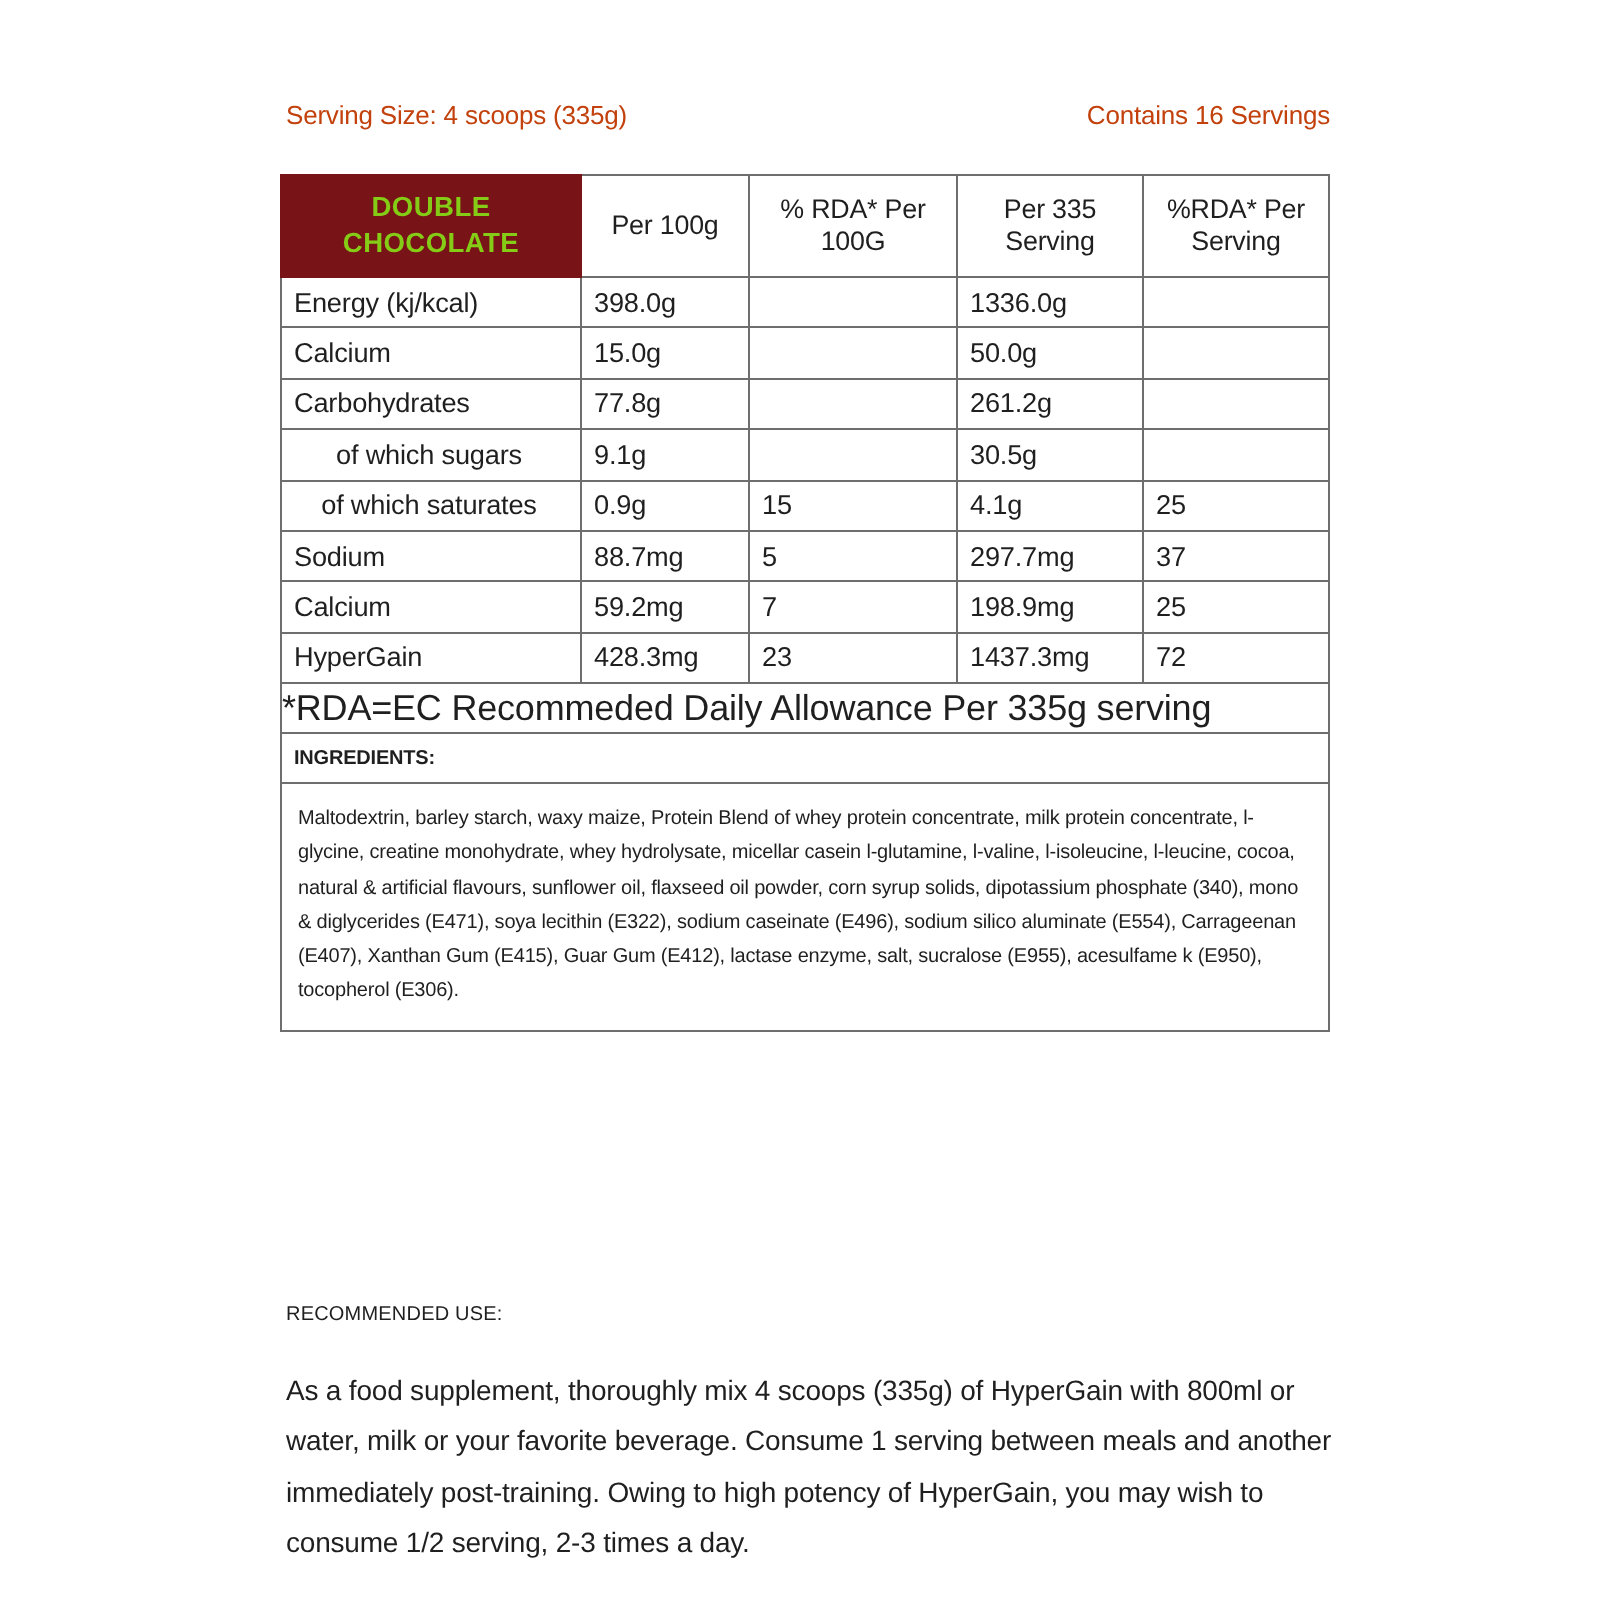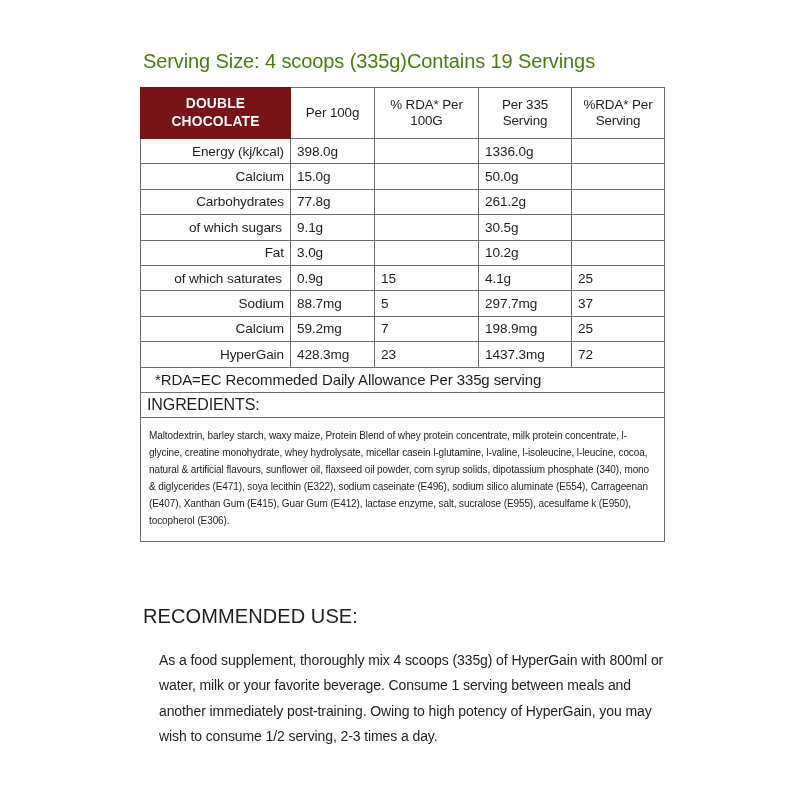--- a/index.html
+++ b/index.html
@@ -21,24 +21,24 @@
     box-sizing: border-box;
   }
 
   
   .serving-line {
     position: absolute;
     left: 143px;
     top: 50px;
     width: 522px;
     display: flex;
-    justify-content: flex-start;
+    justify-content: space-between;
     align-items: baseline;
-    font-size: 20px;
-    color: #4d7c0f;
+    font-size: 13px;
+    color: #c2410c;
     letter-spacing: -0.1px;
   }
   .serving-line .right {
     text-align: right;
   }
 
   
   .nutrition-table {
     position: absolute;
     left: 140px;
@@ -68,87 +68,87 @@
 
   
   .hdr td {
     height: 50px;
     text-align: center;
     line-height: 1.22;
     font-size: 13.4px;
   }
   .hdr .brand-cell {
     background: #781417;
-    color: #ffffff;
+    color: #84cc16;
     font-weight: bold;
     font-size: 13.8px;
     letter-spacing: 0.2px;
     line-height: 1.3;
     border-color: #781417;
   }
 
   
   .nutrition-table tbody tr.data-row td {
     height: 24.4px;
     font-size: 13.6px;
   }
-  td.nm { text-align: right; }
-  td.nm.indent { text-align: right; padding-right: 8px; }
+  td.nm { text-align: left; }
+  td.nm.indent { text-align: center; padding-right: 8px; }
   td.val { padding-right: 5px; }
 
   
   td.footnote {
     text-align: left;
     height: 24px;
-    font-size: 15px;
-    padding-left: 14px;
+    font-size: 18px;
+    padding-left: 0;
   }
   td.ingredients-title {
     text-align: left;
     height: 24px;
-    font-weight: normal;
-    font-size: 16px;
+    font-weight: bold;
+    font-size: 10px;
     padding-left: 6px;
   }
   td.ingredients-body {
     text-align: left;
     padding: 9px 10px 11px 8px;
     font-size: 10px;
     line-height: 1.72;
   }
 
   
   .rec-use {
     position: absolute;
     left: 143px;
     top: 605px;
     width: 525px;
     font-size: 14px;
     color: #1f1f1f;
     letter-spacing: -0.1px;
   }
   .rec-use-title {
-    font-size: 20px;
+    font-size: 10px;
     margin-bottom: 20px;
     letter-spacing: 0.1px;
+    margin-top: 47px;
   }
   .rec-use-body {
     line-height: 1.82;
     font-size: 14px;
-    margin-left: 16px;
   }
 </style>
 </head>
 <body>
 
 <div class="page">
 
   <div class="serving-line">
     <span class="left">Serving Size: 4 scoops (335g)</span>
-    <span class="right">Contains 19 Servings</span>
+    <span class="right">Contains 16 Servings</span>
   </div>
 
   <table class="nutrition-table">
     <colgroup>
       <col class="c-name">
       <col class="c-p100">
       <col class="c-rda100">
       <col class="c-p335">
       <col class="c-rdaserv">
     </colgroup>
@@ -195,27 +195,20 @@
           <td class="val"></td>
         </tr>
         <tr class="data-row">
           <td class="nm indent">of which sugars</td>
           <td class="val">9.1g</td>
           <td class="val"></td>
           <td class="val">30.5g</td>
           <td class="val"></td>
         </tr>
         <tr class="data-row">
-          <td class="nm">Fat</td>
-          <td class="val">3.0g</td>
-          <td class="val"></td>
-          <td class="val">10.2g</td>
-          <td class="val"></td>
-        </tr>
-        <tr class="data-row">
           <td class="nm indent">of which saturates</td>
           <td class="val">0.9g</td>
           <td class="val">15</td>
           <td class="val">4.1g</td>
           <td class="val">25</td>
         </tr>
         <tr class="data-row">
           <td class="nm">Sodium</td>
           <td class="val">88.7mg</td>
           <td class="val">5</td>

